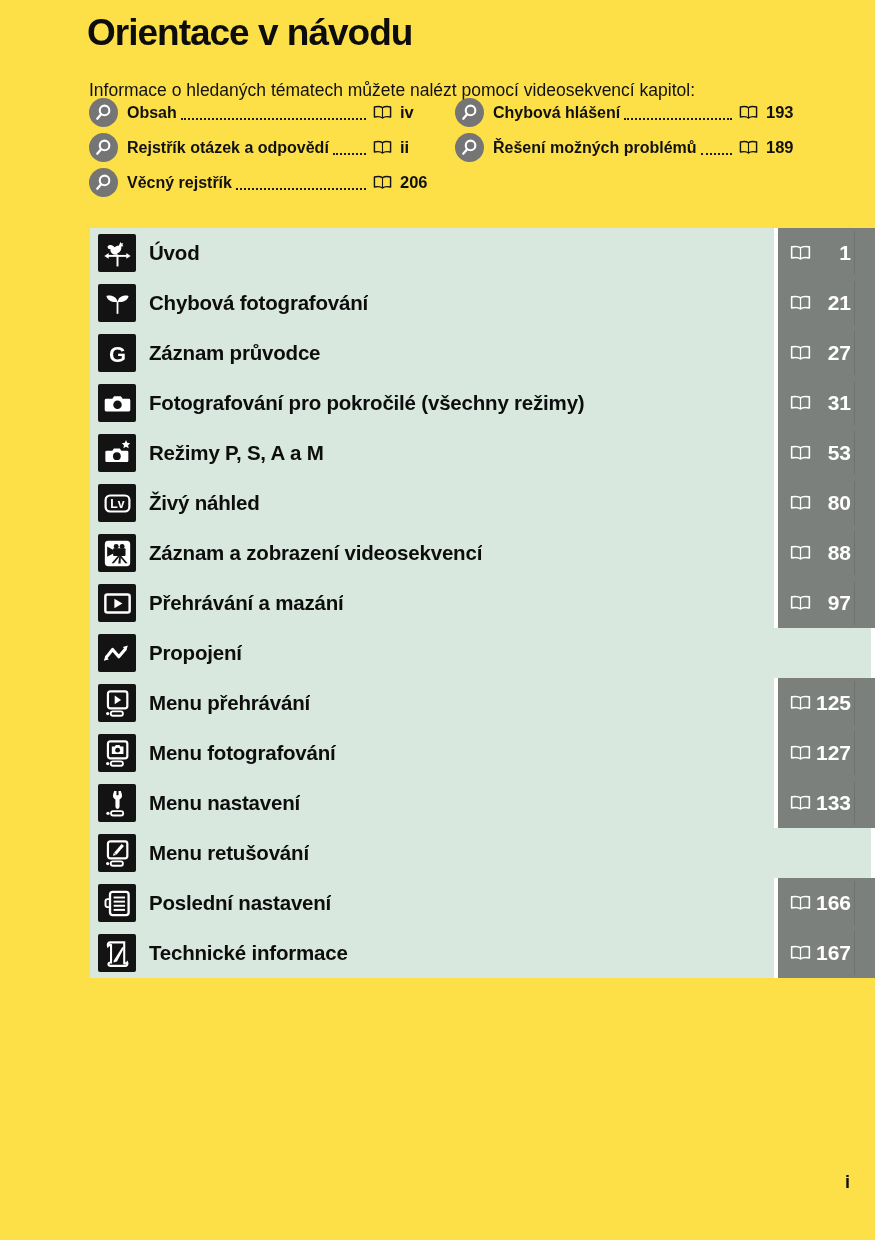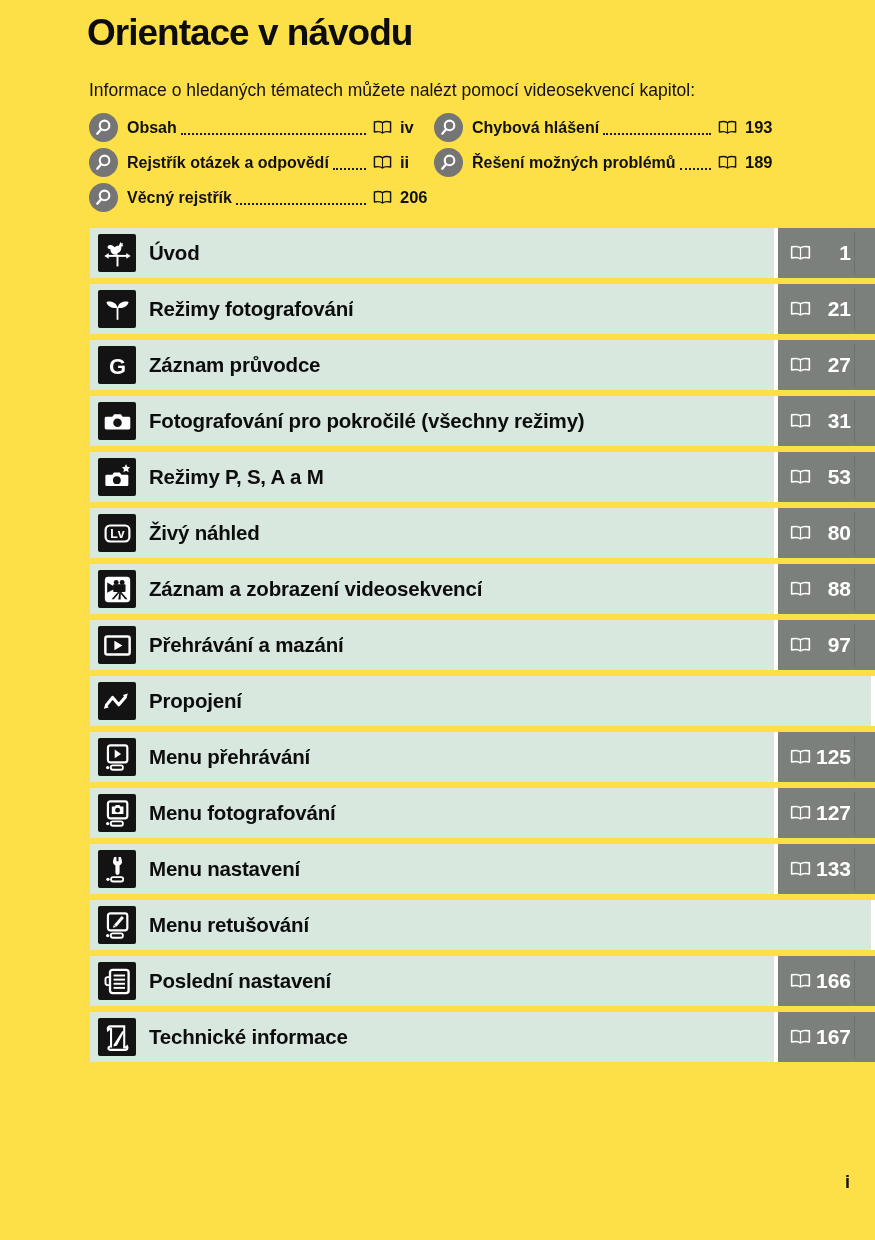--- a/index.html
+++ b/index.html
@@ -5,35 +5,35 @@
   html,body{margin:0;padding:0;background:#fff;}
   .page{position:relative;width:875px;height:1240px;background:#fde047;overflow:hidden;
         font-family:"Liberation Sans",sans-serif;color:#141414;}
 
   
   .title{position:absolute;left:87px;top:12px;font-size:37px;font-weight:700;
          letter-spacing:-1px;color:#0d0d0d;white-space:nowrap;}
   .intro{position:absolute;left:89px;top:80px;font-size:17.5px;color:#111;white-space:nowrap;}
 
   
-  .search-grid{position:absolute;left:89px;top:110px;display:flex;}
+  .search-grid{position:absolute;left:89px;top:95px;display:flex;gap:21px;}
   .scol{width:345px;display:flex;flex-direction:column;}
   .srow{height:35px;display:flex;align-items:center;cursor:pointer;}
   .scircle{width:29px;height:29px;border-radius:50%;background:var(--circle,#757575);
            flex:none;display:flex;align-items:center;justify-content:center;}
   .scircle svg{width:25px;height:25px;display:block;}
   .slabel{font-weight:700;font-size:16px;margin-left:9px;white-space:nowrap;color:#111;}
   .sdots{flex:1;min-width:10px;height:0;border-bottom:2.8px dotted #1a1a1a;margin:12px 6px 0 4px;}
   .sbook{width:21px;height:15px;color:#141414;flex:none;margin-right:7px;}
   .sbook svg{width:100%;height:100%;display:block;}
   .snum{width:34px;text-align:left;font-weight:700;font-size:16.5px;color:#111;}
 
   
   .chapters{position:absolute;left:90px;top:228px;right:0;}
-  .chrow{display:flex;height:50px;margin-bottom:6px;cursor:pointer;}
+  .chrow{display:flex;height:50px;cursor:pointer;}
   .chmain{flex:1;background:var(--green,#d8e8de);display:flex;align-items:center;min-width:0;}
   .chicon{width:38px;height:38px;background:var(--black,#131313);border-radius:2px;
           margin-left:8px;flex:none;display:flex;align-items:center;justify-content:center;}
   .chicon svg{width:31px;height:31px;display:block;}
   .chlabel{margin-left:13px;font-size:20.5px;font-weight:700;letter-spacing:-0.2px;
            color:#0d0d0d;white-space:nowrap;overflow:hidden;}
   .chgap{width:4px;background:#fff;flex:none;}
   .chpage{width:97px;background:var(--gray,#7c807c);display:flex;align-items:center;
           position:relative;flex:none;}
   .chpage::after{content:"";position:absolute;right:20px;top:3px;bottom:3px;width:1px;
@@ -179,21 +179,21 @@
     <div class="chmain">
       <span class="chicon">
             <svg viewBox="0 0 24 24">
               <g fill="#fff">
                 <rect x="11.3" y="10.4" width="1.4" height="9.6"></rect>
                 <path d="M12 10.8 C7.8 11.4 4.3 9.6 3.4 6.1 C7.8 5.2 11.4 7.1 12 10.8 Z"></path>
                 <path d="M12 10.8 C16.2 11.4 19.7 9.6 20.6 6.1 C16.2 5.2 12.6 7.1 12 10.8 Z"></path>
               </g>
             </svg>
           </span>
-      <span class="chlabel">Režimy fotografování</span>
+      <span class="chlabel">Chybová fotografování</span>
     </div>
     <div class="chgap"></div>
     <div class="chpage">
       <span class="chbook">
             <svg viewBox="0 0 26 18">
               <path d="M13 3.2 C11 1.5 7.2 1.3 3 2.1 V14.6 C7.2 13.8 11 14.1 13 15.8 C15 14.1 18.8 13.8 23 14.6 V2.1 C18.8 1.3 15 1.5 13 3.2 Z" fill="none" stroke="currentColor" stroke-width="1.8" stroke-linejoin="round"></path>
               <line x1="13" y1="3.4" x2="13" y2="15.4" stroke="currentColor" stroke-width="1.4"></line>
             </svg>
           </span>
       <span class="chnum">21</span>

